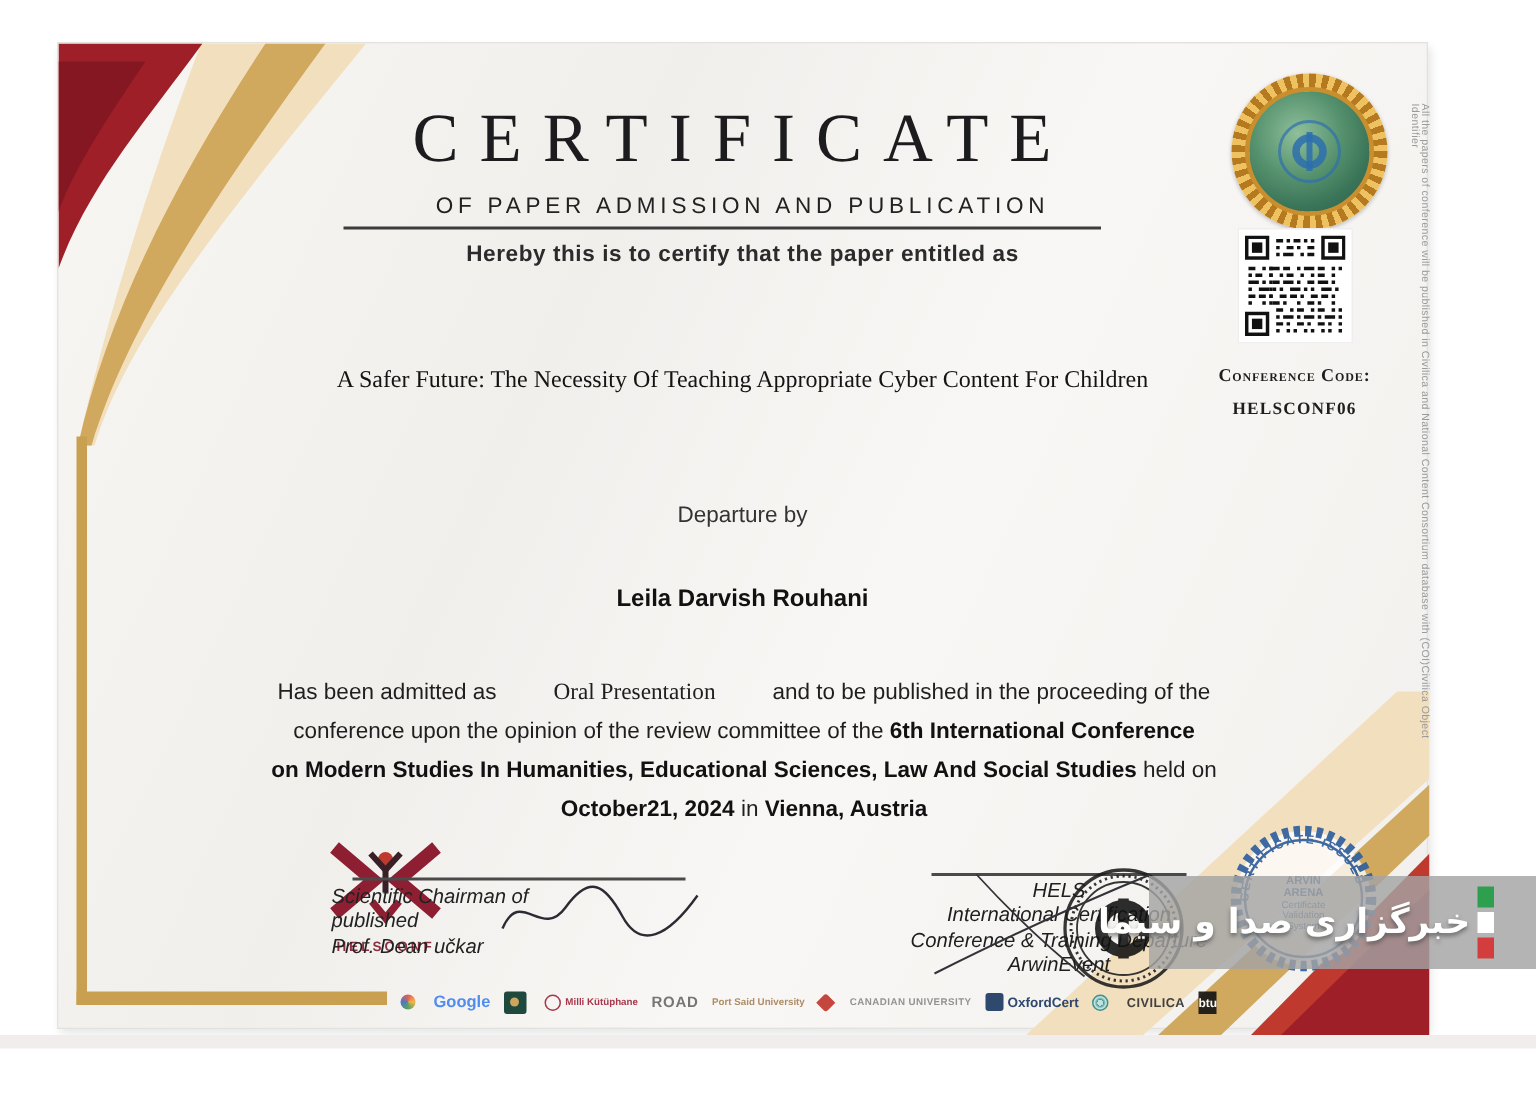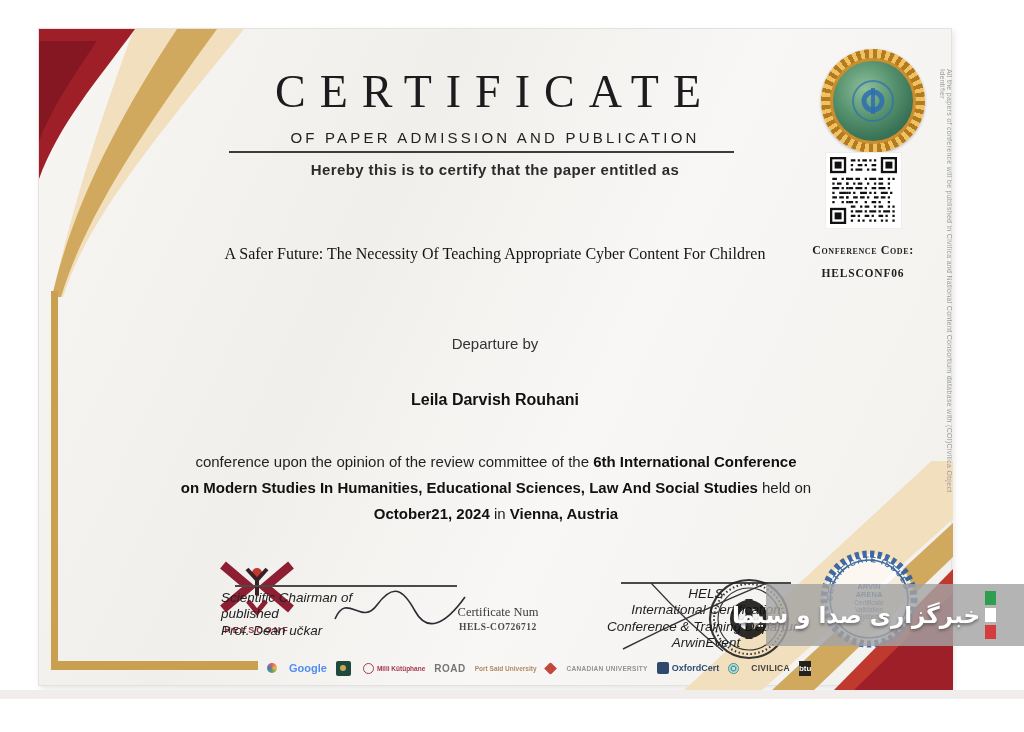--- a/index.html
+++ b/index.html
@@ -149,20 +149,21 @@
     <div id="title" class="abs center">CERTIFICATE</div>
     <div id="subtitle" class="abs center">OF PAPER ADMISSION AND PUBLICATION</div>
     <div id="rule" class="abs"></div>
     <div id="certify" class="abs center">Hereby this is to certify that the paper entitled as</div>
 
     <div id="paper-title" class="abs center">A Safer Future: The Necessity Of Teaching Appropriate Cyber Content For Children</div>
     <div id="authored" class="abs center">Departure by</div>
     <div id="author" class="abs center">Leila Darvish Rouhani</div>
 
     <div id="para" class="abs">
+      <div class="ln"><span>Has been admitted as</span><span class="oral">Oral Presentation</span><span>and to be published in the proceeding of the</span></div>
       <div class="ln"><span>conference upon the opinion of the review committee of the </span><b>6th International Conference</b></div>
       <div class="ln"><b>on Modern Studies In Humanities, Educational Sciences, Law And Social Studies</b><span> held on</span></div>
       <div class="ln"><b>October21, 2024</b><span> in </span><b>Vienna, Austria</b></div>
     </div>
 
     <div id="seal" class="abs">
       <div id="seal-inner">
         <svg width="46" height="46" viewBox="0 0 46 46">
           <circle cx="23" cy="23" r="20" fill="none" stroke="#2f6fae" stroke-width="2" opacity=".7"></circle>
           <path d="M14 23 a9 9 0 1 1 18 0 a9 9 0 1 1 -18 0" fill="none" stroke="#2b6fae" stroke-width="5" opacity=".85"></path>
@@ -224,24 +225,20 @@
     <div id="sig-left" class="abs">
       <div class="sigline"></div>
       <div class="t">Scientific Chairman of</div>
       <div class="t">published</div>
       <div class="t">Prof. Dean učkar</div>
     </div>
     <svg id="sig-left-script" class="abs" width="140" height="55" viewBox="0 0 140 55">
       <path d="M4 38 C 16 10, 30 46, 46 24 S 72 8, 84 30 S 114 44, 134 16" fill="none" stroke="#2b2b33" stroke-width="1.6"></path>
     </svg>
 
-    <div id="cert-num" class="abs">
-      <div class="lbl">Certificate Num</div>
-      <div class="val">HELS-CO726712</div>
-    </div>
 
     <div id="sig-right" class="abs">
       <div class="sigline"></div>
       <div class="t">HELS</div>
       <div class="t">International Certification</div>
       <div class="t">Conference &amp; Training Departure</div>
       <div class="t">ArwinEvent</div>
     </div>
     <svg id="sig-right-script" class="abs" width="190" height="90" viewBox="0 0 190 90">
       <path d="M6 72 C 46 52, 96 28, 150 6" fill="none" stroke="#33333a" stroke-width="1.4"></path>

